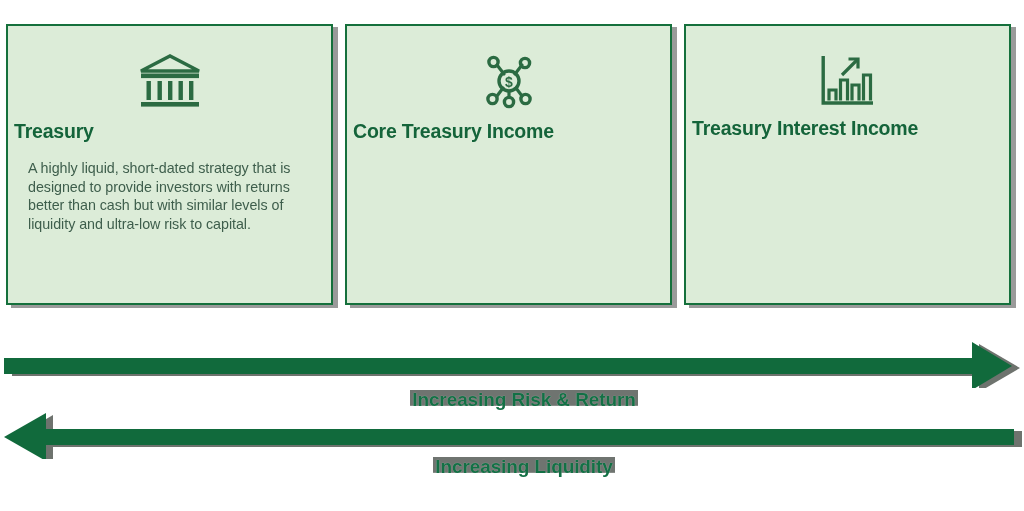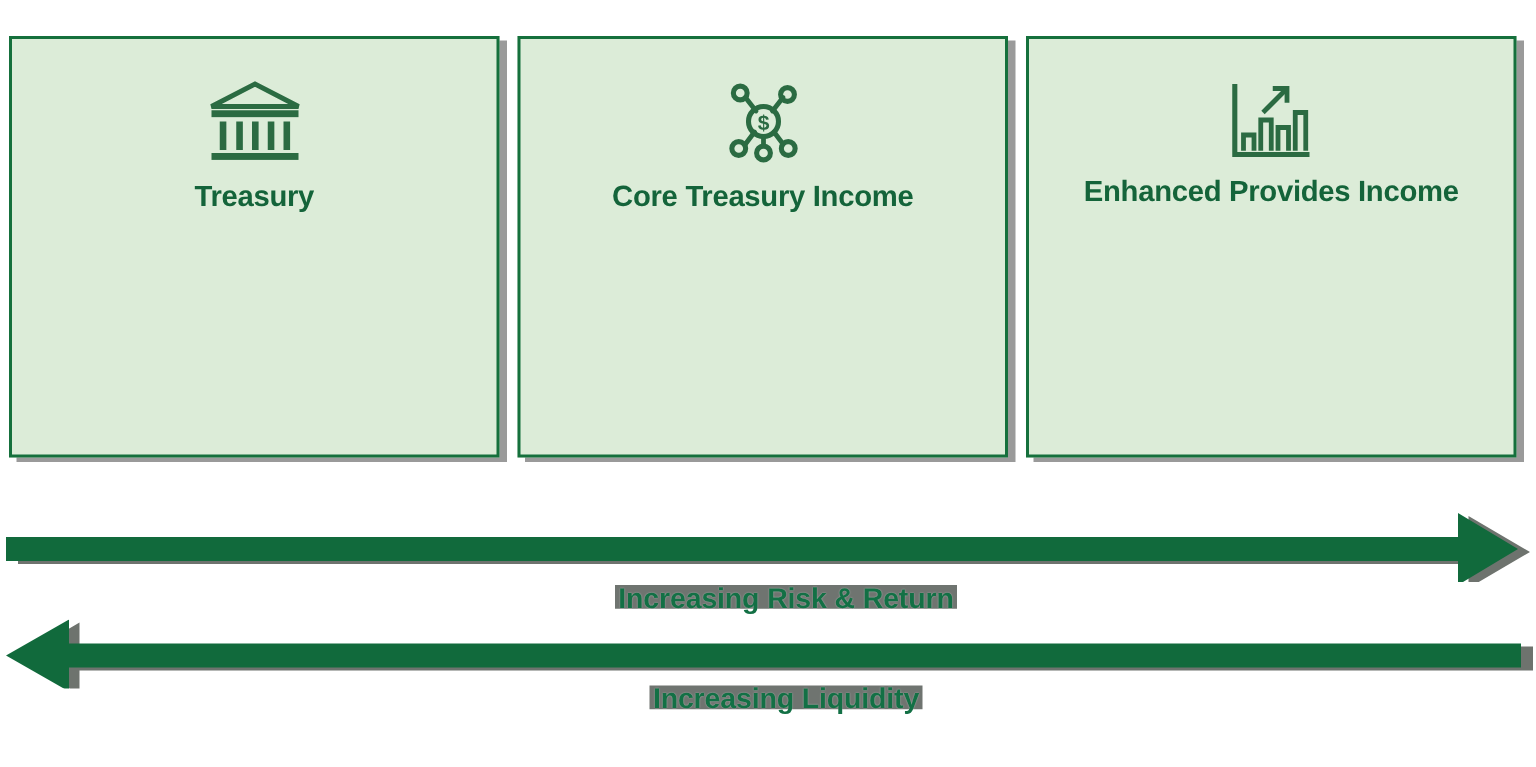--- a/index.html
+++ b/index.html
@@ -45,21 +45,21 @@
     height: 66px;
     display: flex;
     align-items: center;
     justify-content: center;
   }
   .card-title {
     position: absolute;
     left: 6px;
     right: 6px;
     top: 93px;
-    text-align: center;
+    text-align: left;
     font-size: 19.5px;
     font-weight: bold;
     color: #14643a;
     letter-spacing: -0.2px;
     line-height: 24px;
     white-space: nowrap;
   }
   .card.c3 .card-title { top: 90px; font-size: 19.5px; }
 
   .card-body {
@@ -137,20 +137,21 @@
         <rect x="4" y="21.5" width="58" height="4.6" fill="#2b6b42"></rect>
         <rect x="9.5" y="29" width="4.4" height="19" fill="#2b6b42"></rect>
         <rect x="20.5" y="29" width="4.4" height="19" fill="#2b6b42"></rect>
         <rect x="31.0" y="29" width="4.4" height="19" fill="#2b6b42"></rect>
         <rect x="41.5" y="29" width="4.4" height="19" fill="#2b6b42"></rect>
         <rect x="52.0" y="29" width="4.4" height="19" fill="#2b6b42"></rect>
         <rect x="4" y="50" width="58" height="4.6" fill="#2b6b42"></rect>
       </svg>
     </div>
     <div class="card-title">Treasury</div>
+    <div class="card-body">A highly liquid, short-dated strategy that is designed to provide investors with returns better than cash but with similar levels of liquidity and ultra-low risk to capital.</div>
   </div>
 
   <div class="card c2">
     <div class="card-icon">
       <svg width="62" height="58" viewBox="0 0 62 58" aria-hidden="true">
         <g stroke="#2b6b42" stroke-width="3.2" stroke-linecap="round">
           <line x1="19" y1="13" x2="26" y2="22"></line>
           <line x1="44" y1="13" x2="37" y2="22"></line>
           <line x1="19" y1="44" x2="25" y2="36"></line>
           <line x1="44" y1="44" x2="38" y2="36"></line>
@@ -179,21 +180,21 @@
           <path d="M20.5 46.5 L20.5 26 L27.5 26 L27.5 46.5"></path>
           <path d="M32 46.5 L32 31 L39 31 L39 46.5"></path>
           <path d="M43.5 46.5 L43.5 21 L50.5 21 L50.5 46.5"></path>
         </g>
         <g stroke="#2b6b42" stroke-width="3.2" fill="none" stroke-linecap="butt">
           <line x1="22" y1="21" x2="37" y2="6"></line>
           <polyline points="28.5,5 38,5 38,14.5" stroke-linejoin="miter"></polyline>
         </g>
       </svg>
     </div>
-    <div class="card-title">Enhanced Provides Income</div>
+    <div class="card-title">Treasury Interest Income</div>
   </div>
 </div>
 
 <div id="arrows">
 
   <div class="arrow-group g1">
     <svg class="arrow-svg" viewBox="0 0 1024 46" preserveAspectRatio="none">
 
       <path d="M8 24 L975 24 L975 8 L1016 32 L975 56 L975 40 L8 40 Z" fill="#555a55" transform="translate(4,-6)" opacity="0.85"></path>
 

